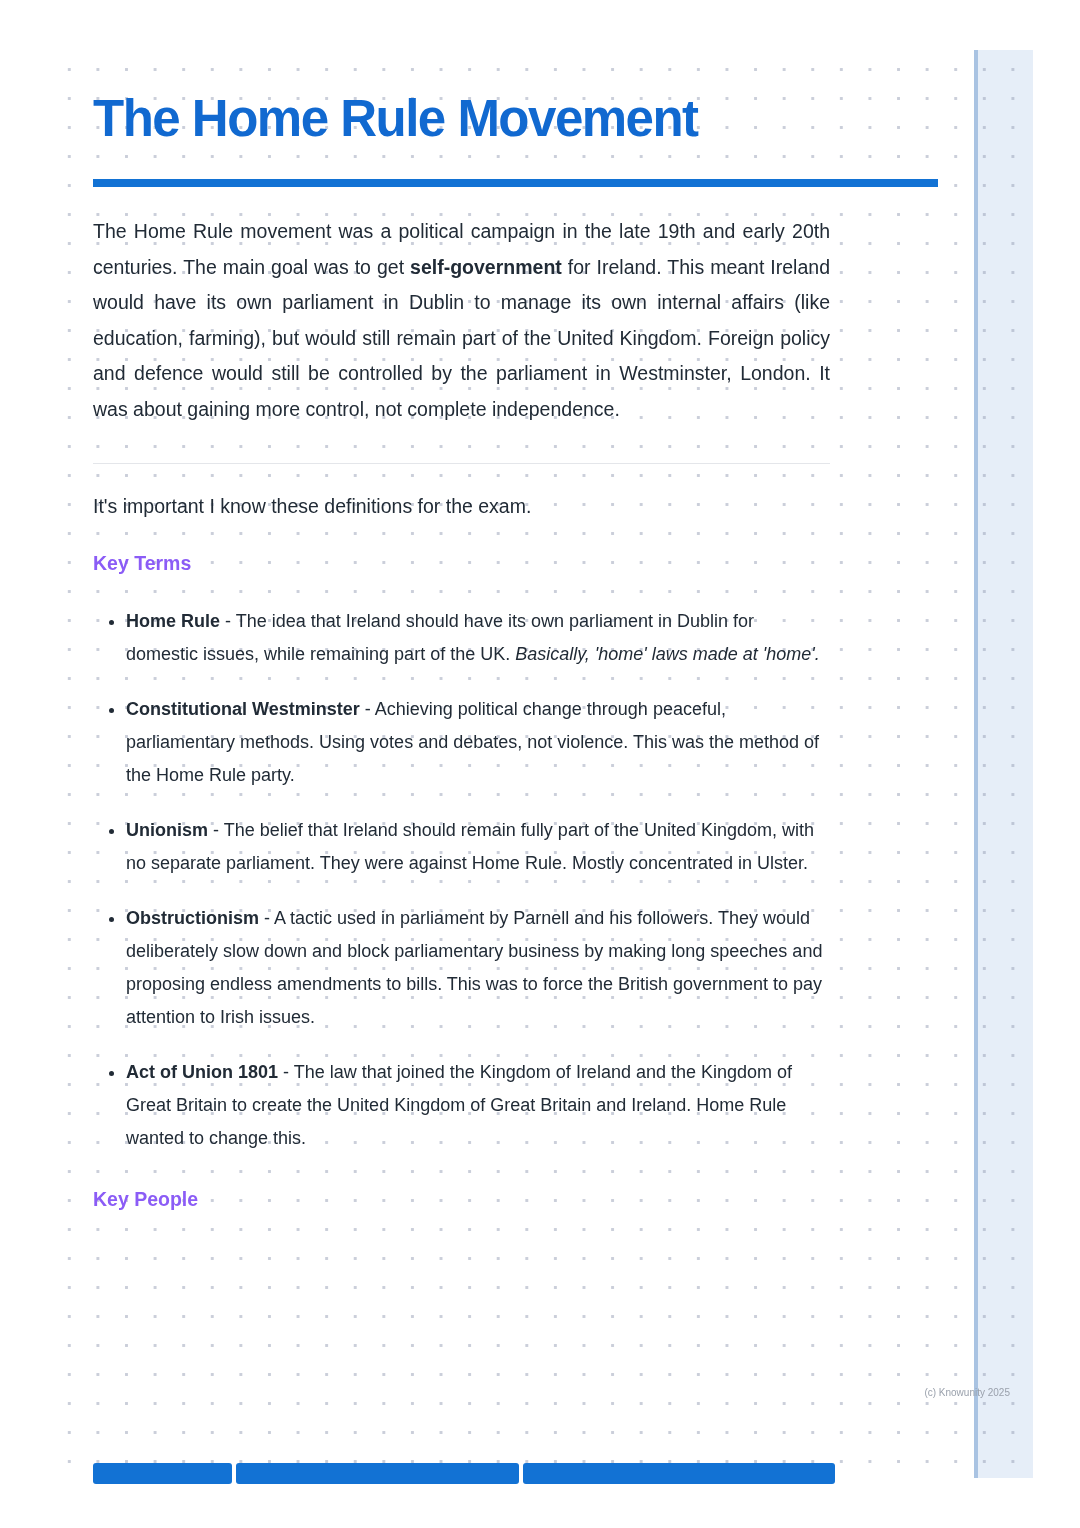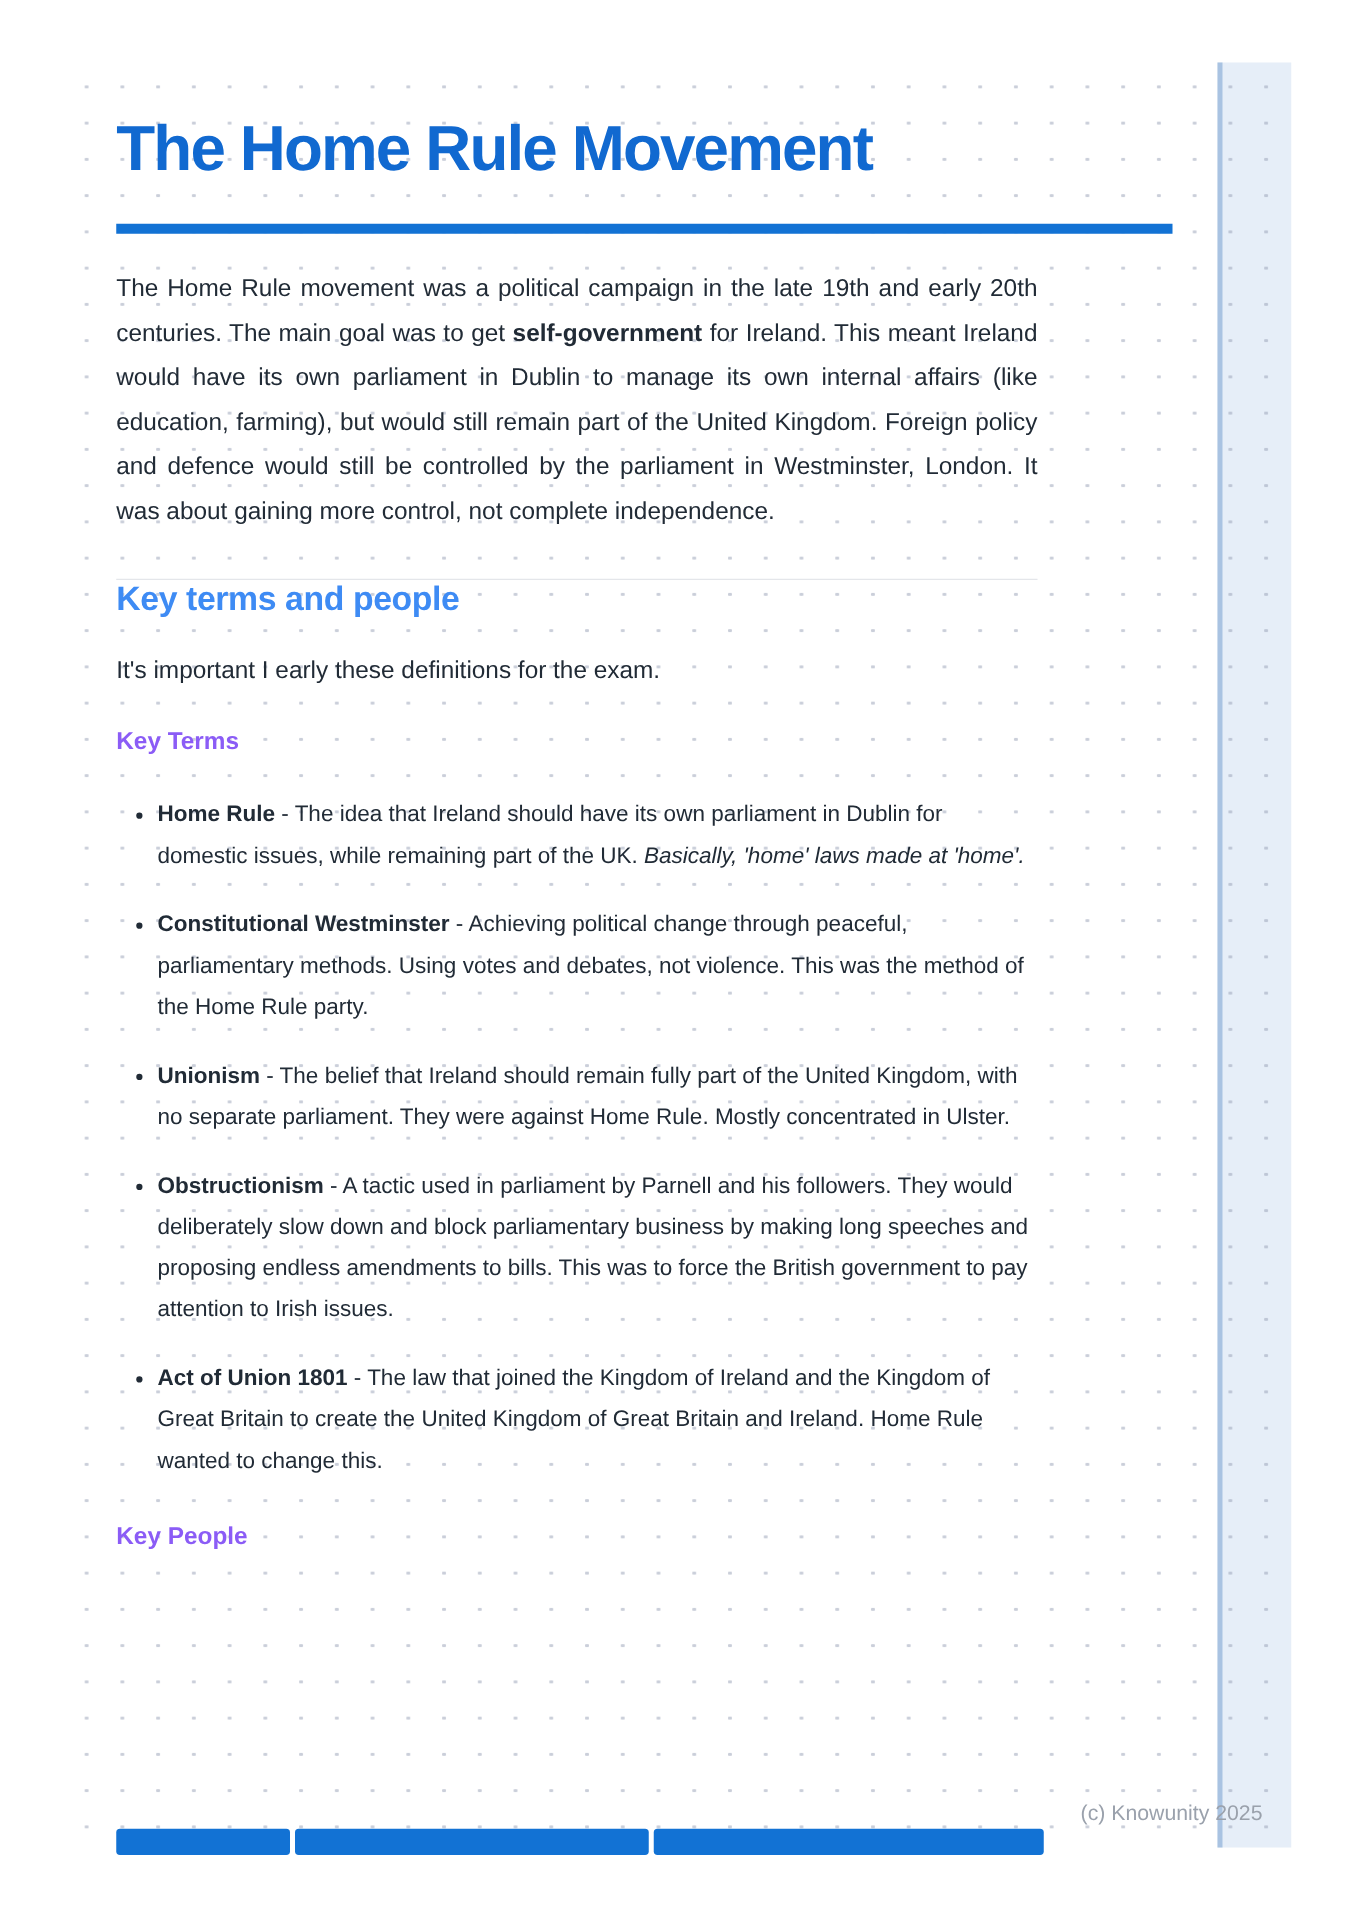--- a/index.html
+++ b/index.html
@@ -94,23 +94,23 @@
   ul.terms li {
     font-size: 18px;
     line-height: 33px;
     margin-bottom: 22px;
   }
   ul.terms li::marker { color: #212B36; }
   .term { font-weight: 700; }
   .it { font-style: italic; }
   .footer-credit {
     position: absolute;
-    top: 1441px;
+    top: 1387px;
     right: 70px;
-    font-size: 17px;
+    font-size: 10px;
     color: var(--footer-gray, #9AA1AC);
     z-index: 3;
   }
   .bottom-bar {
     position: absolute;
     left: 93px; top: 1463px;
     width: 742px; height: 21px;
     display: flex;
     gap: 4px;
     z-index: 3;
@@ -135,23 +135,22 @@
   <div class="content">
 
     <h1 class="title">The Home Rule Movement</h1>
     <div class="title-rule"></div>
 
 
     <p class="lead"><span>The Home Rule movement was a political campaign in the late 19th and early 20th centuries. The main goal was to get </span><b>self-government</b><span> for Ireland. This meant Ireland would have its own parliament in Dublin to manage its own internal affairs (like education, farming), but would still remain part of the United Kingdom. Foreign policy and defence would still be controlled by the parliament in Westminster, London. It was about gaining more control, not complete independence.</span></p>
 
     <hr class="divider">
 
-    <h2 class="section-heading h2-terms">Key terms and people</h2>
 
-    <p class="intro-line">It's important I early these definitions for the exam.</p>
+    <p class="intro-line">It's important I know these definitions for the exam.</p>
 
     <h3 class="subheading">Key Terms</h3>
 
     <ul class="terms">
       <li><span class="term">Home Rule</span><span> - </span><span>The idea that Ireland should have its own parliament in Dublin for domestic issues, while remaining part of the UK. </span><em class="it">Basically, 'home' laws made at 'home'.</em></li>
       <li><span class="term">Constitutional Westminster</span><span> - </span><span>Achieving political change through peaceful, parliamentary methods. Using votes and debates, not violence. This was the method of the Home Rule party.</span></li>
       <li><span class="term">Unionism</span><span> - </span><span>The belief that Ireland should remain fully part of the United Kingdom, with no separate parliament. They were against Home Rule. Mostly concentrated in Ulster.</span></li>
       <li><span class="term">Obstructionism</span><span> - </span><span>A tactic used in parliament by Parnell and his followers. They would deliberately slow down and block parliamentary business by making long speeches and proposing endless amendments to bills. This was to force the British government to pay attention to Irish issues.</span></li>
       <li><span class="term">Act of Union 1801</span><span> - </span><span>The law that joined the Kingdom of Ireland and the Kingdom of Great Britain to create the United Kingdom of Great Britain and Ireland. Home Rule wanted to change this.</span></li>
     </ul>

